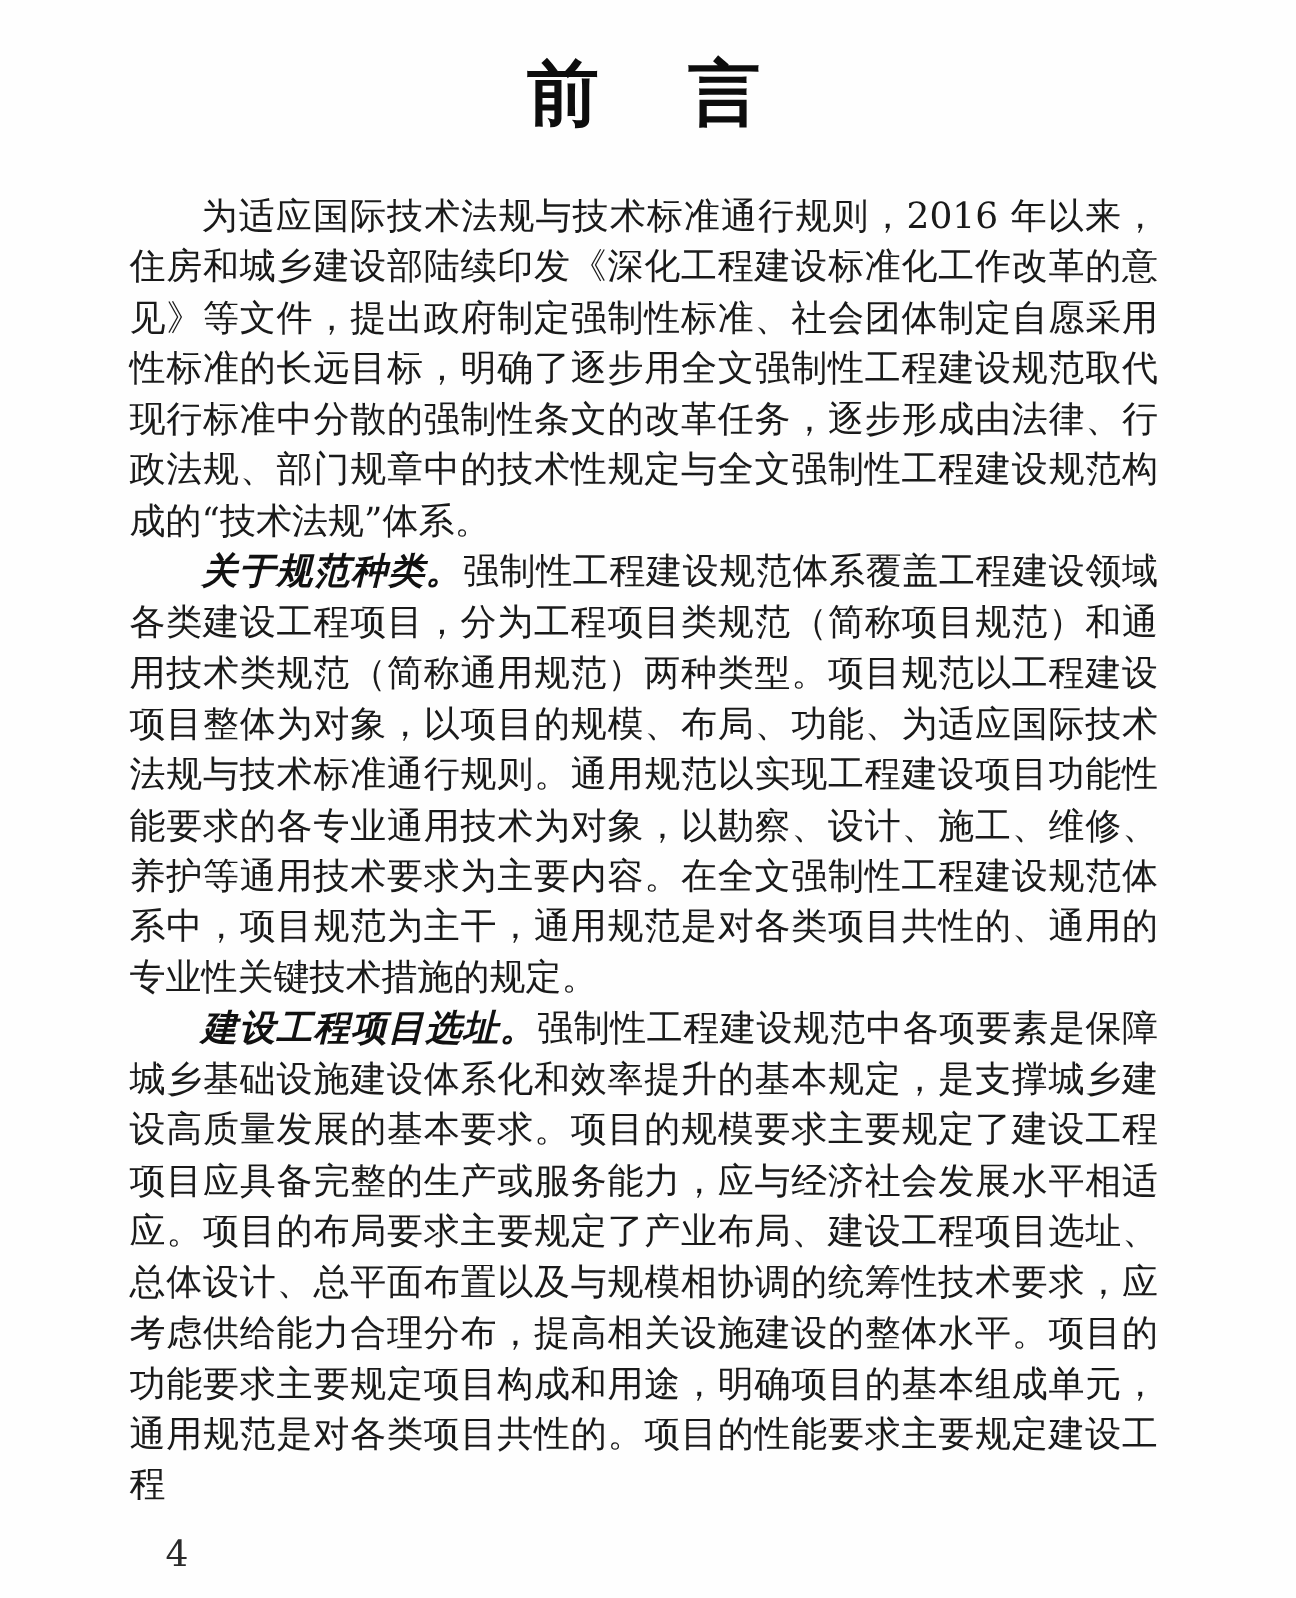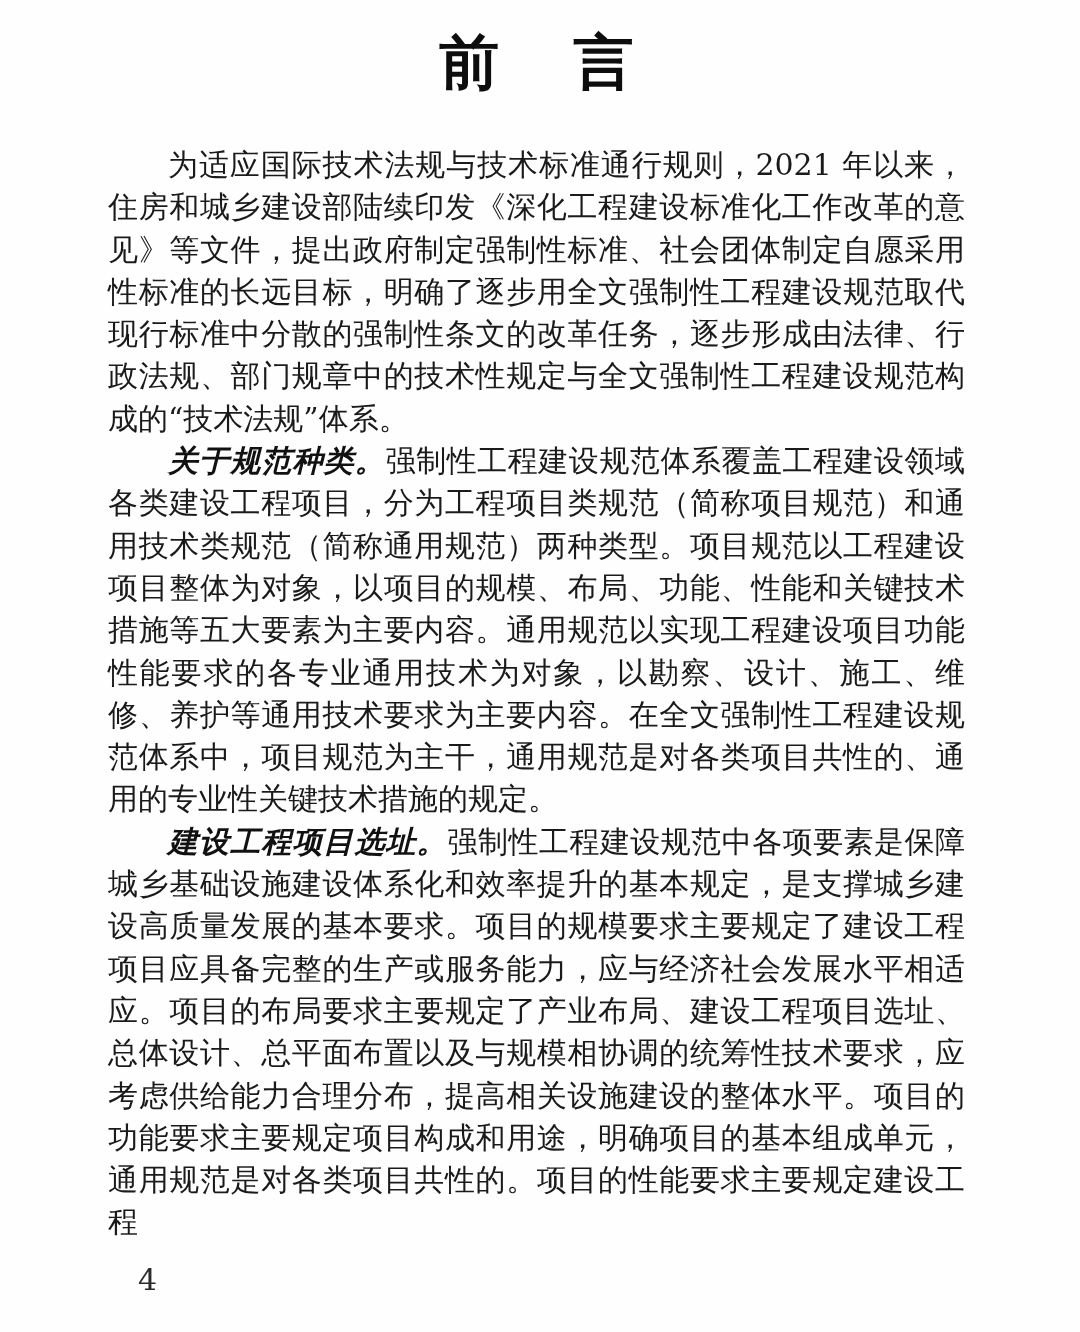--- a/index.html
+++ b/index.html
@@ -10,21 +10,21 @@
   .page {
     position: relative;
     width: 1080px;
     height: 1332px;
     background: #fefefe;
     box-sizing: border-box;
     overflow: hidden;
     font-family: "DejaVu Serif", serif;
   }
   .title {
-    margin: 0;
+    margin: 16px;
     padding-top: 32px;
     text-align: center;
     font-size: 60px;
     line-height: 1;
     font-weight: bold;
     letter-spacing: 0.12em;
     color: #0d0d0d;
     font-family: "DejaVu Serif", serif;
   }
   .body-text {
@@ -58,23 +58,23 @@
 </style>
 </head>
 <body>
 
 <div class="page">
 
   <h1 class="title">前　言</h1>
 
   <div class="body-text">
 
-    <p><b class="lead"></b><span>为适应国际技术法规与技术标准通行规则，2021 年以来，住房和城乡建设部陆续印发《深化工程建设标准化工作改革的意见》等文件，提出政府制定强制性标准、社会团体制定自愿采用性标准的长远目标，明确了逐步用全文强制性工程建设规范取代现行标准中分散的强制性条文的改革任务，逐步形成由法律、行政法规、部门规章中的技术性规定与全文强制性工程建设规范构成的“技术法规”体系。</span></p>
+    <p><b class="lead"></b><span>为适应国际技术法规与技术标准通行规则，2016 年以来，住房和城乡建设部陆续印发《深化工程建设标准化工作改革的意见》等文件，提出政府制定强制性标准、社会团体制定自愿采用性标准的长远目标，明确了逐步用全文强制性工程建设规范取代现行标准中分散的强制性条文的改革任务，逐步形成由法律、行政法规、部门规章中的技术性规定与全文强制性工程建设规范构成的“技术法规”体系。</span></p>
 
-    <p><b class="lead">关于规范种类。</b><span>强制性工程建设规范体系覆盖工程建设领域各类建设工程项目，分为工程项目类规范（简称项目规范）和通用技术类规范（简称通用规范）两种类型。项目规范以工程建设项目整体为对象，以项目的规模、布局、功能、性能和关键技术措施等五大要素为主要内容。通用规范以实现工程建设项目功能性能要求的各专业通用技术为对象，以勘察、设计、施工、维修、养护等通用技术要求为主要内容。在全文强制性工程建设规范体系中，项目规范为主干，通用规范是对各类项目共性的、通用的专业性关键技术措施的规定。</span></p>
+    <p><b class="lead">关于规范种类。</b><span>强制性工程建设规范体系覆盖工程建设领域各类建设工程项目，分为工程项目类规范（简称项目规范）和通用技术类规范（简称通用规范）两种类型。项目规范以工程建设项目整体为对象，以项目的规模、布局、功能、为适应国际技术法规与技术标准通行规则。通用规范以实现工程建设项目功能性能要求的各专业通用技术为对象，以勘察、设计、施工、维修、养护等通用技术要求为主要内容。在全文强制性工程建设规范体系中，项目规范为主干，通用规范是对各类项目共性的、通用的专业性关键技术措施的规定。</span></p>
 
     <p><b class="lead">建设工程项目选址。</b><span>强制性工程建设规范中各项要素是保障城乡基础设施建设体系化和效率提升的基本规定，是支撑城乡建设高质量发展的基本要求。项目的规模要求主要规定了建设工程项目应具备完整的生产或服务能力，应与经济社会发展水平相适应。项目的布局要求主要规定了产业布局、建设工程项目选址、总体设计、总平面布置以及与规模相协调的统筹性技术要求，应考虑供给能力合理分布，提高相关设施建设的整体水平。项目的功能要求主要规定项目构成和用途，明确项目的基本组成单元，通用规范是对各类项目共性的。项目的性能要求主要规定建设工程</span></p>
 
   </div>
 
   <div class="footer">
     <span class="pagenum">4</span>
   </div>
 
 </div>

